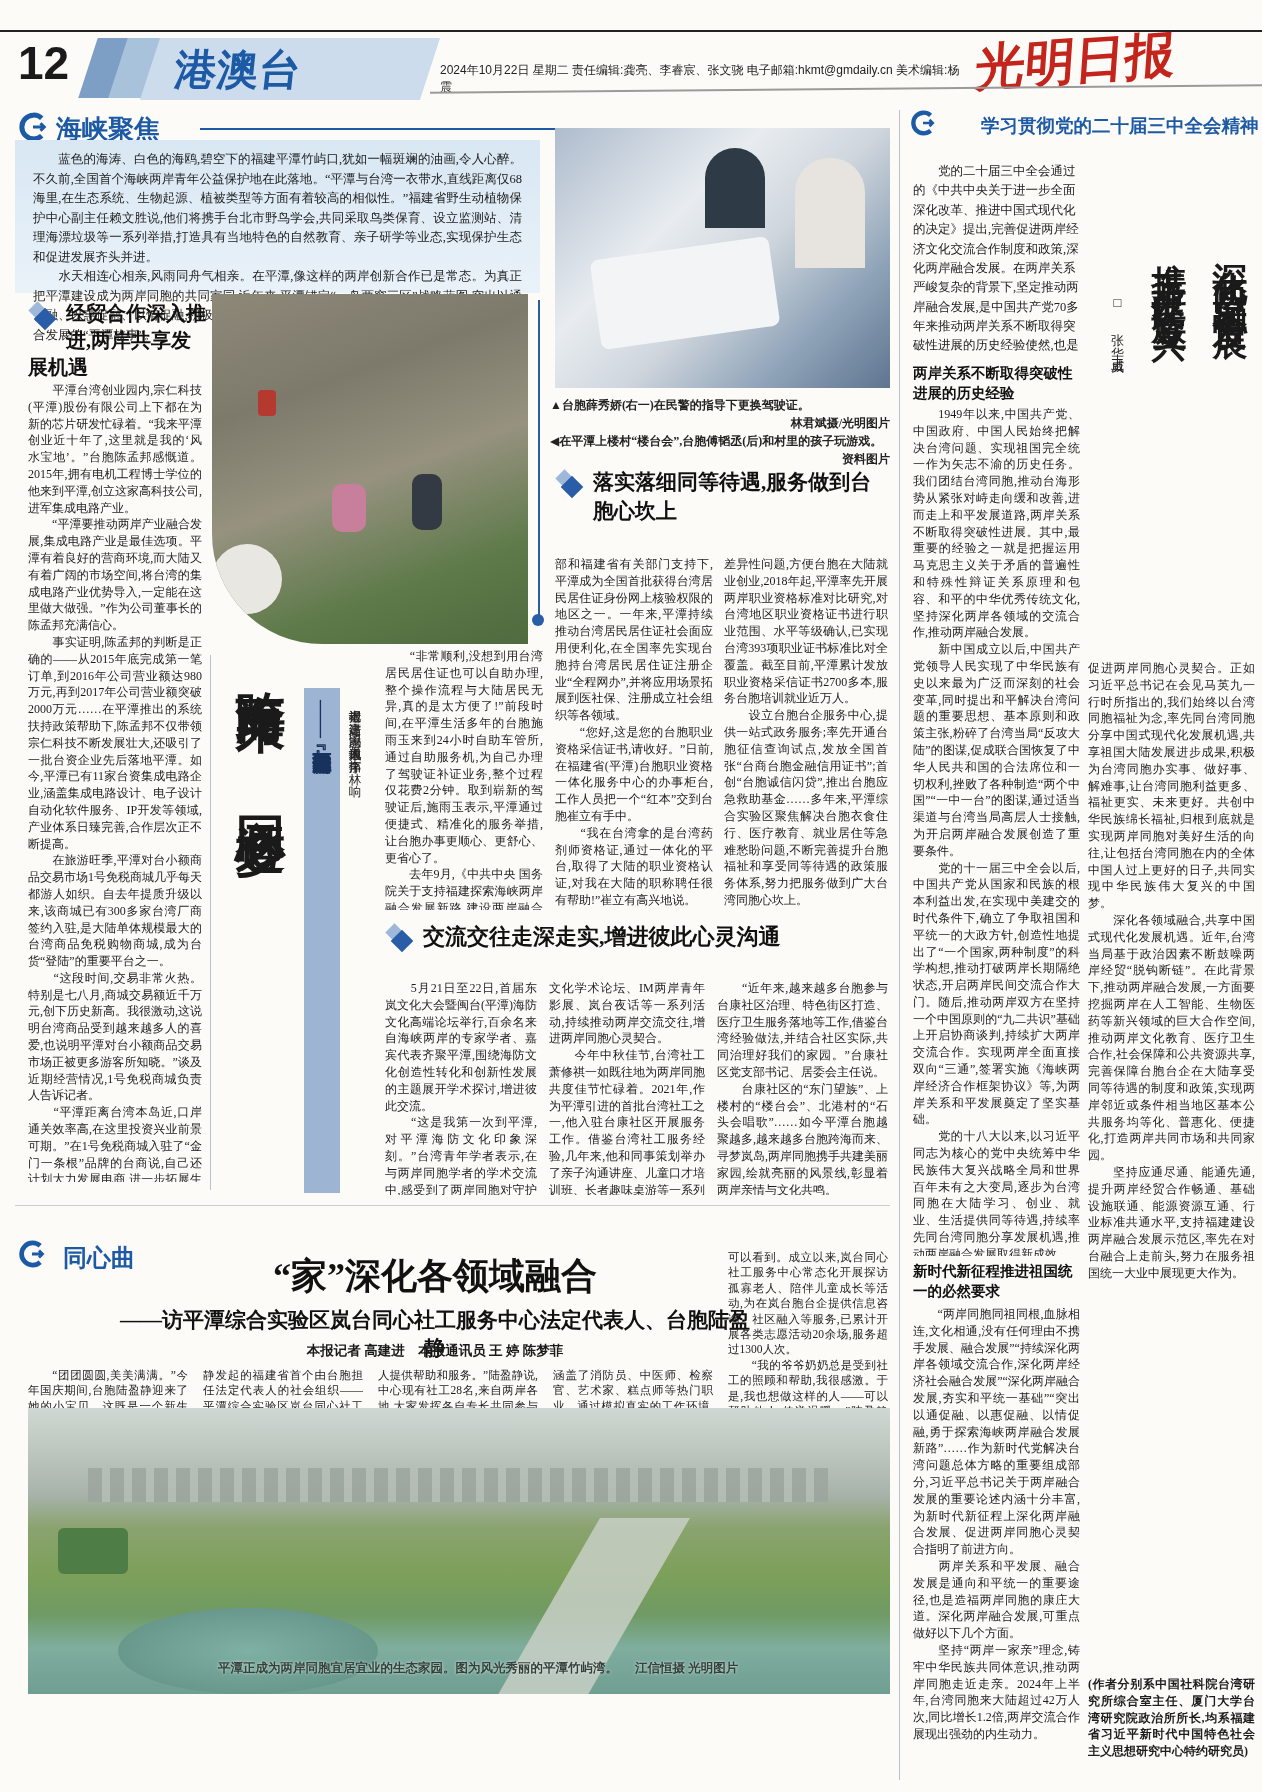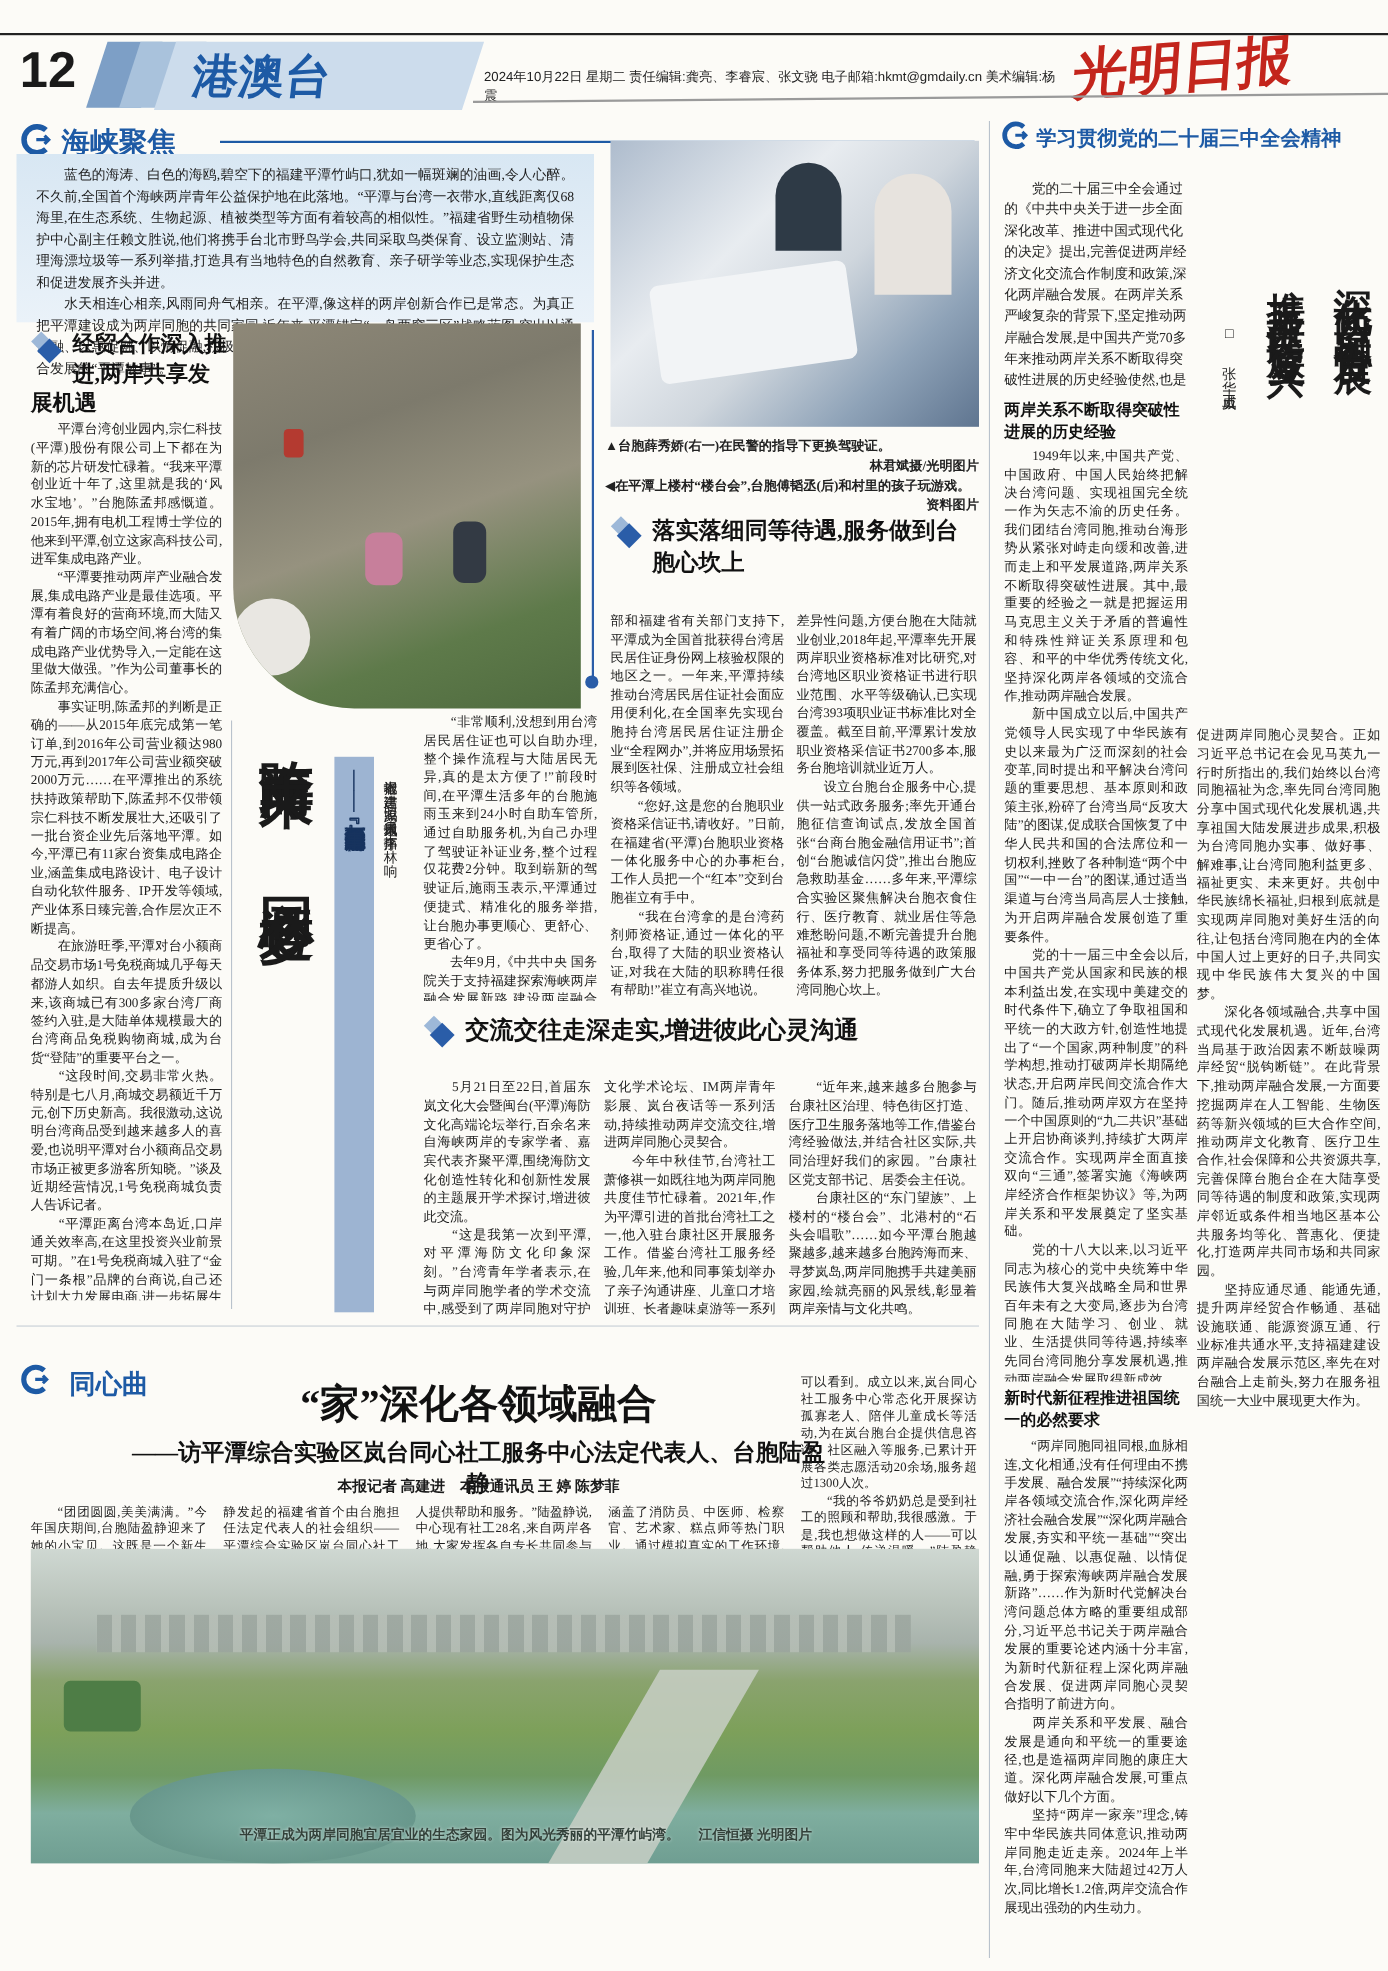--- a/index.html
+++ b/index.html
@@ -130,21 +130,21 @@
 　　台康社区的“东门望族”、上楼村的“楼台会”、北港村的“石头会唱歌”……如今平潭台胞越聚越多,越来越多台胞跨海而来、寻梦岚岛,两岸同胞携手共建美丽家园,绘就亮丽的风景线,彰显着两岸亲情与文化共鸣。</div>
 
   <div class="abs thin-v" style="left:899px;top:110px;height:1670px;"></div>
 
   <div class="abs" style="left:910px;top:110px;">
     <svg class="gmark" width="26" height="26" viewBox="0 0 24 24">
         <path d="M19 5 A9.5 9.5 0 1 0 19 19" fill="none" stroke="#1d5aa5" stroke-width="4"></path>
         <path d="M12 12 h9 M18 9 l3 3 l-3 3" fill="none" stroke="#1d5aa5" stroke-width="2.4"></path>
       </svg>
   </div>
-  <div class="abs kicker" style="left:942px;top:113px;font-size:18.5px;">学习贯彻党的二十届三中全会精神</div>
+  <div class="abs kicker" style="left:981px;top:113px;font-size:18.5px;">学习贯彻党的二十届三中全会精神</div>
 
   <div class="abs lead-txt" style="left:913px;top:162px;width:167px;height:196px;white-space:pre-line;overflow:hidden;">　　党的二十届三中全会通过的《中共中央关于进一步全面深化改革、推进中国式现代化的决定》提出,完善促进两岸经济文化交流合作制度和政策,深化两岸融合发展。在两岸关系严峻复杂的背景下,坚定推动两岸融合发展,是中国共产党70多年来推动两岸关系不断取得突破性进展的历史经验使然,也是新时代新征程推动两岸关系和平发展、推进祖国统一进程的必然要求。</div>
   <div class="abs subhead" style="left:913px;top:364px;width:170px;">两岸关系不断取得突破性进展的历史经验</div>
   <div class="abs body-txt" style="left:913px;top:406px;width:167px;height:850px;">　　1949年以来,中国共产党、中国政府、中国人民始终把解决台湾问题、实现祖国完全统一作为矢志不渝的历史任务。我们团结台湾同胞,推动台海形势从紧张对峙走向缓和改善,进而走上和平发展道路,两岸关系不断取得突破性进展。其中,最重要的经验之一就是把握运用马克思主义关于矛盾的普遍性和特殊性辩证关系原理和包容、和平的中华优秀传统文化,坚持深化两岸各领域的交流合作,推动两岸融合发展。
 　　新中国成立以后,中国共产党领导人民实现了中华民族有史以来最为广泛而深刻的社会变革,同时提出和平解决台湾问题的重要思想、基本原则和政策主张,粉碎了台湾当局“反攻大陆”的图谋,促成联合国恢复了中华人民共和国的合法席位和一切权利,挫败了各种制造“两个中国”“一中一台”的图谋,通过适当渠道与台湾当局高层人士接触,为开启两岸融合发展创造了重要条件。
 　　党的十一届三中全会以后,中国共产党从国家和民族的根本利益出发,在实现中美建交的时代条件下,确立了争取祖国和平统一的大政方针,创造性地提出了“一个国家,两种制度”的科学构想,推动打破两岸长期隔绝状态,开启两岸民间交流合作大门。随后,推动两岸双方在坚持一个中国原则的“九二共识”基础上开启协商谈判,持续扩大两岸交流合作。实现两岸全面直接双向“三通”,签署实施《海峡两岸经济合作框架协议》等,为两岸关系和平发展奠定了坚实基础。
 　　党的十八大以来,以习近平同志为核心的党中央统筹中华民族伟大复兴战略全局和世界百年未有之大变局,逐步为台湾同胞在大陆学习、创业、就业、生活提供同等待遇,持续率先同台湾同胞分享发展机遇,推动两岸融合发展取得新成效。</div>
   <div class="abs subhead" style="left:913px;top:1262px;width:170px;">新时代新征程推进祖国统一的必然要求</div>
   <div class="abs body-txt" style="left:913px;top:1306px;width:167px;height:474px;">　　“两岸同胞同祖同根,血脉相连,文化相通,没有任何理由不携手发展、融合发展”“持续深化两岸各领域交流合作,深化两岸经济社会融合发展”“深化两岸融合发展,夯实和平统一基础”“突出以通促融、以惠促融、以情促融,勇于探索海峡两岸融合发展新路”……作为新时代党解决台湾问题总体方略的重要组成部分,习近平总书记关于两岸融合发展的重要论述内涵十分丰富,为新时代新征程上深化两岸融合发展、促进两岸同胞心灵契合指明了前进方向。
 　　两岸关系和平发展、融合发展是通向和平统一的重要途径,也是造福两岸同胞的康庄大道。深化两岸融合发展,可重点做好以下几个方面。
@@ -152,20 +152,21 @@
 
   <div class="abs vtext" style="left:1092px;top:235px;height:420px;width:160px;">
     <div style="font-size:35px;font-weight:bold;letter-spacing:9px;font-family:'Liberation Serif',serif;">深化两岸融合发展</div>
     <div style="font-size:35px;font-weight:bold;letter-spacing:9px;margin-top:0;font-family:'Liberation Serif',serif;padding-right:14px;">携手共促民族复兴</div>
     <div style="font-size:13px;color:#222;padding-right:18px;padding-top:60px;">□　张　华　王贞威</div>
   </div>
 
   <div class="abs body-txt" style="left:1088px;top:660px;width:167px;height:1010px;">促进两岸同胞心灵契合。正如习近平总书记在会见马英九一行时所指出的,我们始终以台湾同胞福祉为念,率先同台湾同胞分享中国式现代化发展机遇,共享祖国大陆发展进步成果,积极为台湾同胞办实事、做好事、解难事,让台湾同胞利益更多、福祉更实、未来更好。共创中华民族绵长福祉,归根到底就是实现两岸同胞对美好生活的向往,让包括台湾同胞在内的全体中国人过上更好的日子,共同实现中华民族伟大复兴的中国梦。
 　　深化各领域融合,共享中国式现代化发展机遇。近年,台湾当局基于政治因素不断鼓噪两岸经贸“脱钩断链”。在此背景下,推动两岸融合发展,一方面要挖掘两岸在人工智能、生物医药等新兴领域的巨大合作空间,推动两岸文化教育、医疗卫生合作,社会保障和公共资源共享,完善保障台胞台企在大陆享受同等待遇的制度和政策,实现两岸邻近或条件相当地区基本公共服务均等化、普惠化、便捷化,打造两岸共同市场和共同家园。
 　　坚持应通尽通、能通先通,提升两岸经贸合作畅通、基础设施联通、能源资源互通、行业标准共通水平,支持福建建设两岸融合发展示范区,率先在对台融合上走前头,努力在服务祖国统一大业中展现更大作为。</div>
+  <div class="abs body-txt" style="left:1088px;top:1676px;width:167px;height:104px;font-weight:bold;">(作者分别系中国社科院台湾研究所综合室主任、厦门大学台湾研究院政治所所长,均系福建省习近平新时代中国特色社会主义思想研究中心特约研究员)</div>
 
   <div class="abs" style="left:15px;top:1205px;width:875px;height:1px;background:#c5cdd6;"></div>
 
   <div class="abs" style="left:18px;top:1240px;">
     <svg class="gmark" width="28" height="28" viewBox="0 0 24 24">
         <path d="M19 5 A9.5 9.5 0 1 0 19 19" fill="none" stroke="#1d5aa5" stroke-width="4"></path>
         <path d="M12 12 h9 M18 9 l3 3 l-3 3" fill="none" stroke="#1d5aa5" stroke-width="2.4"></path>
       </svg>
   </div>
   <div class="abs kicker" style="left:63px;top:1242px;font-size:24px;text-align:center;">同心曲</div>

